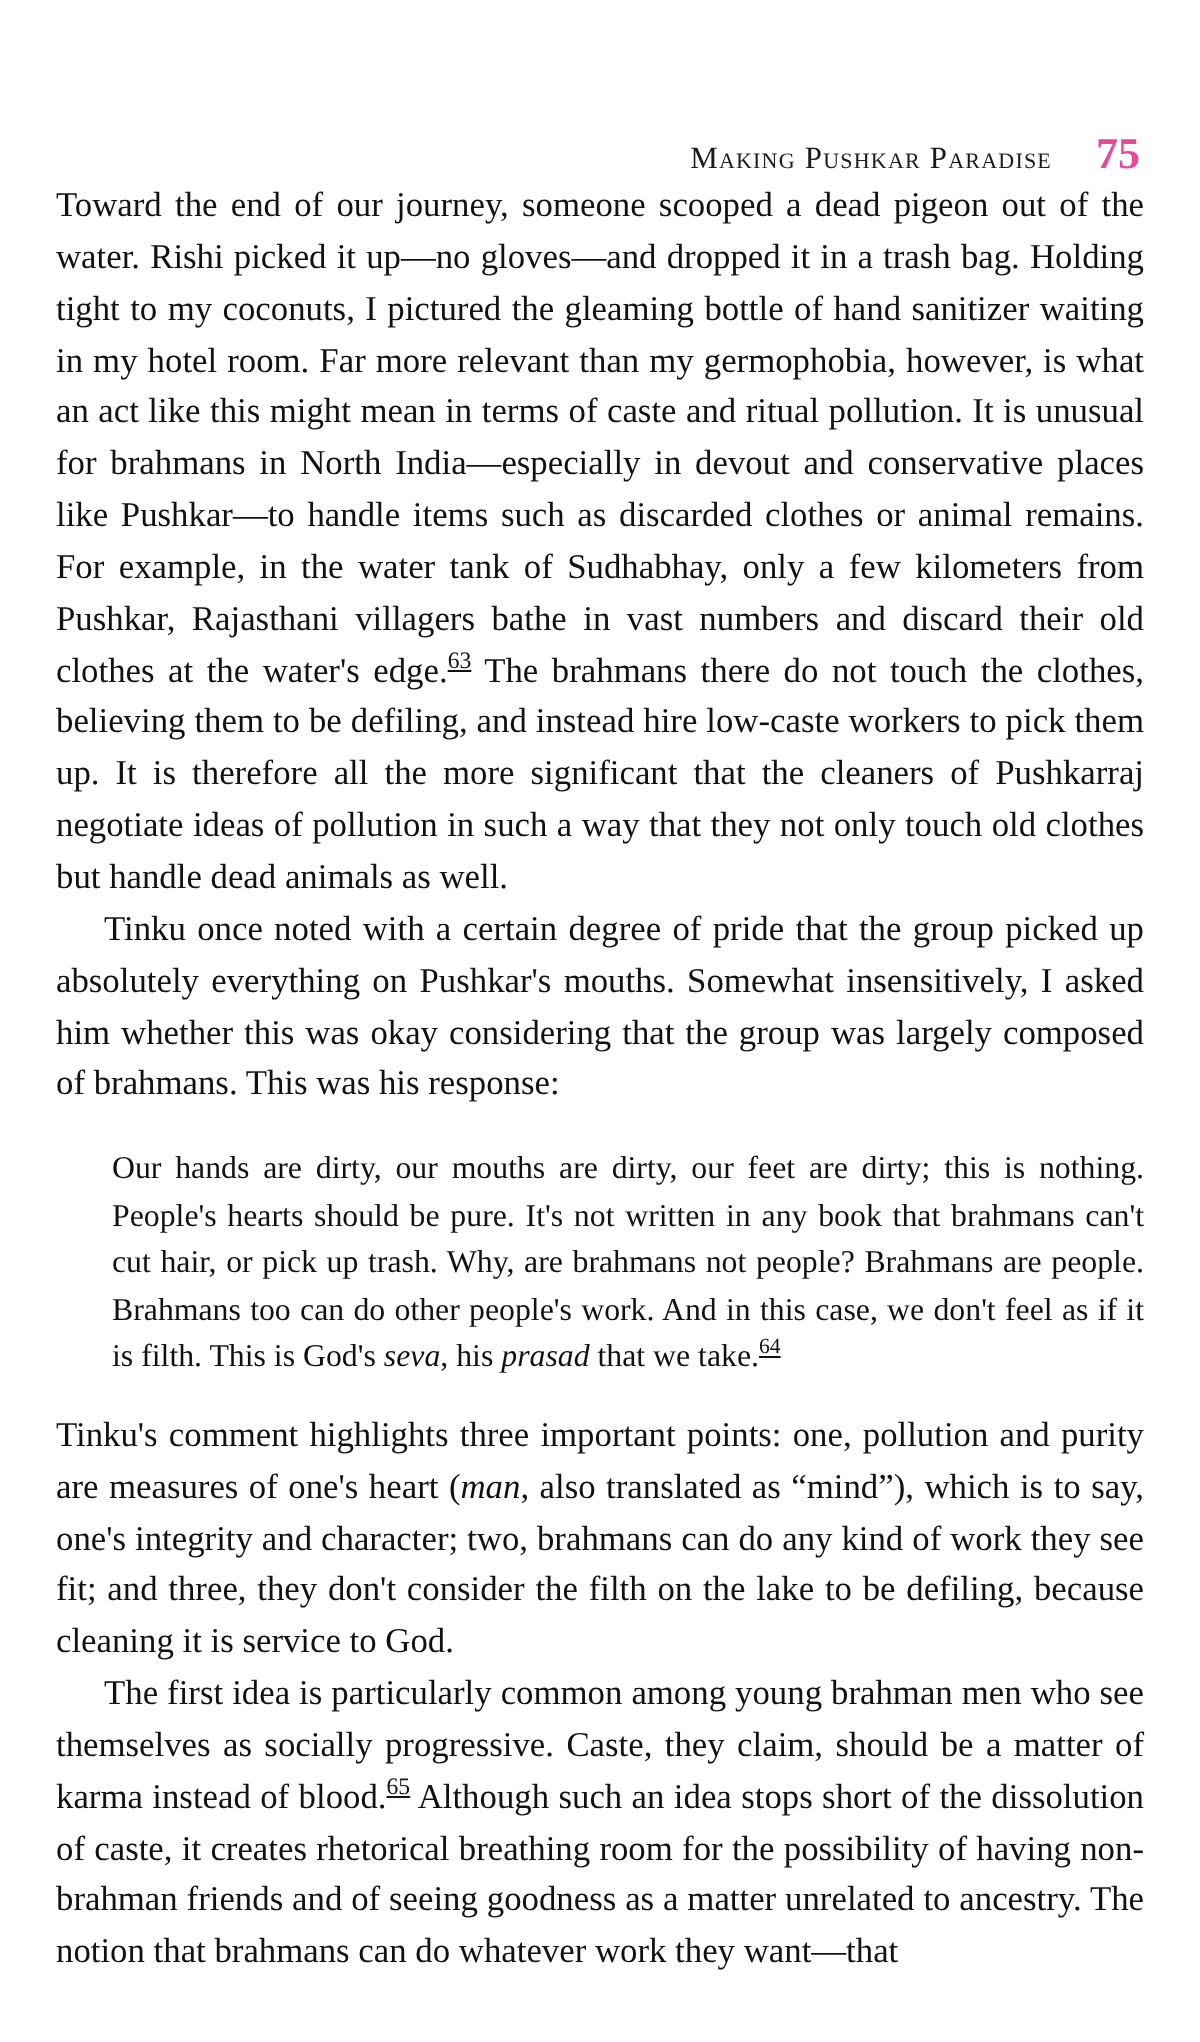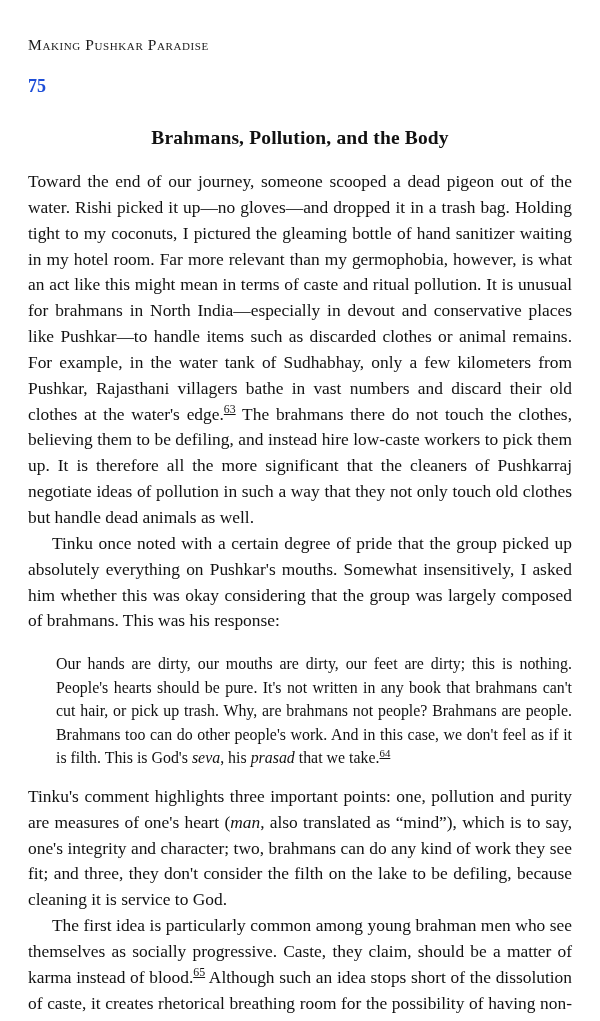--- a/index.html
+++ b/index.html
@@ -21,32 +21,32 @@
     box-sizing: border-box;
     padding: 0 28px;
   }
   .running-head {
     display: flex;
     align-items: baseline;
     justify-content: flex-end;
     gap: 22px;
     margin-top: 36px;
     margin-right: 2px;
-    flex-direction: column;
   }
   .running-head .rh-title {
     font-variant: small-caps;
     font-size: 15.5px;
     letter-spacing: 0.6px;
     color: #1a1a1a;
   }
   .running-head .rh-page {
-    font-size: 18px;
+    font-size: 22px;
     font-weight: bold;
-    color: #1d4ed8;
+    color: #ec4899;
+    margin-top: 28px;
   }
   h2.section-title {
     text-align: center;
     font-size: 19.5px;
     font-weight: bold;
     margin: 30px 0 20px 0;
     letter-spacing: 0.15px;
   }
   p.body-par {
     font-size: 17.4px;
@@ -85,21 +85,20 @@
 </head>
 <body>
 
 <div class="page">
 
   <div class="running-head">
     <span class="rh-title">Making Pushkar Paradise</span>
     <span class="rh-page">75</span>
   </div>
 
-  <h2 class="section-title">Brahmans, Pollution, and the Body</h2>
 
   <p class="body-par"><span>Toward the end of our journey, someone scooped a dead pigeon out of the water. Rishi picked it up—no gloves—and dropped it in a trash bag. Holding tight to my coconuts, I pictured the gleaming bottle of hand sanitizer waiting in my hotel room. Far more relevant than my germophobia, however, is what an act like this might mean in terms of caste and ritual pollution. It is unusual for brahmans in North India—especially in devout and conservative places like Pushkar—to handle items such as discarded clothes or animal remains. For example, in the water tank of Sudhabhay, only a few kilometers from Pushkar, Rajasthani villagers bathe in vast numbers and discard their old clothes at the water's edge.</span><sup class="fn">63</sup><span> The brahmans there do not touch the clothes, believing them to be defiling, and instead hire low-caste workers to pick them up. It is therefore all the more significant that the cleaners of Pushkarraj negotiate ideas of pollution in such a way that they not only touch old clothes but handle dead animals as well.</span></p>
 
   <p class="body-par">Tinku once noted with a certain degree of pride that the group picked up absolutely everything on Pushkar's mouths. Somewhat insensitively, I asked him whether this was okay considering that the group was largely composed of brahmans. This was his response:</p>
 
   <blockquote class="extract">
     <p><span>Our hands are dirty, our mouths are dirty, our feet are dirty; this is nothing. People's hearts should be pure. It's not written in any book that brahmans can't cut hair, or pick up trash. Why, are brahmans not people? Brahmans are people. Brahmans too can do other people's work. And in this case, we don't feel as if it is filth. This is God's </span><em>seva</em><span>, his </span><em>prasad</em><span> that we take.</span><sup class="fn">64</sup></p>
   </blockquote>
 
   <p class="body-par after-extract"><span>Tinku's comment highlights three important points: one, pollution and purity are measures of one's heart (</span><em>man</em><span>, also translated as “mind”), which is to say, one's integrity and character; two, brahmans can do any kind of work they see fit; and three, they don't consider the filth on the lake to be defiling, because cleaning it is service to God.</span></p>

